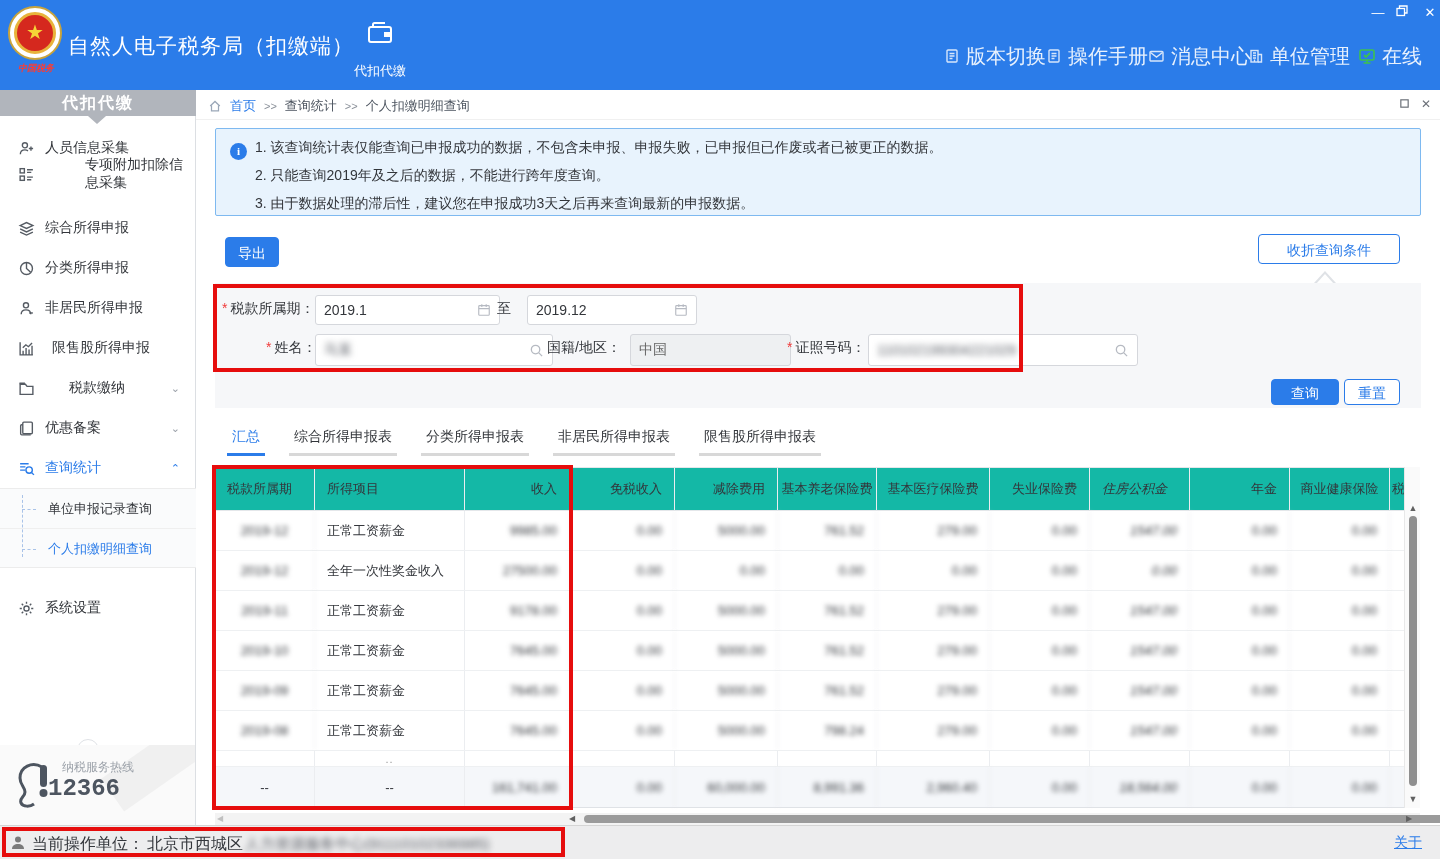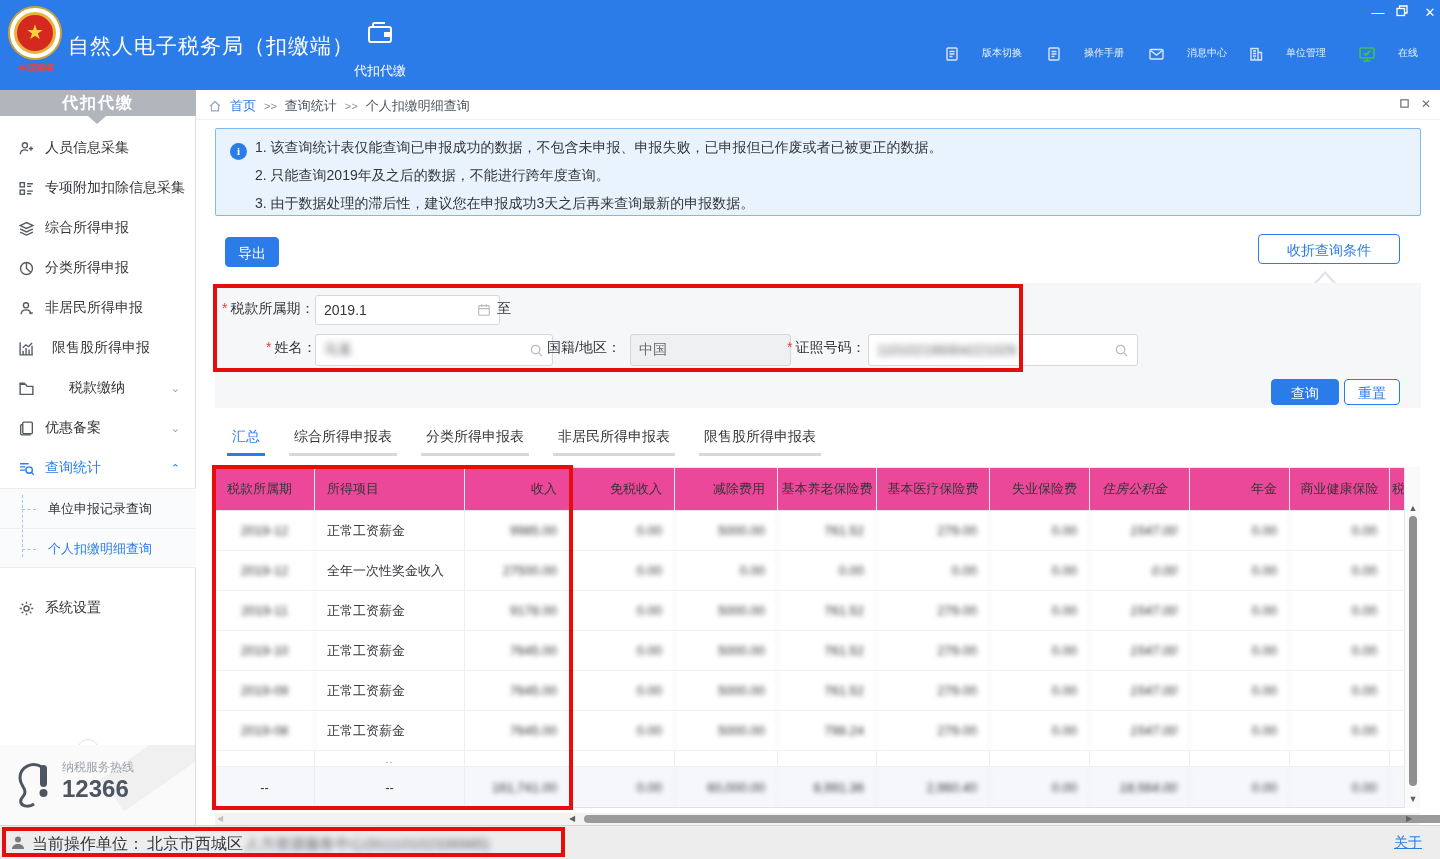--- a/index.html
+++ b/index.html
@@ -7,42 +7,42 @@
   .abs{position:absolute;box-sizing:border-box;}
   svg{display:block;}
   
   .hdr{left:0;top:0;width:1440px;height:90px;background:#2b7ce9;color:#fff;}
   .hdr-title{left:68px;top:32px;font-size:21px;letter-spacing:1px;color:#fff;}
   .logo-badge{left:8px;top:6px;width:54px;height:54px;border-radius:50%;background:#fff;border:2px solid #c9a43c;display:flex;align-items:center;justify-content:center;}
   .logo-inner{width:36px;height:36px;border-radius:50%;background:#d5281e;border:3px solid #e8b33b;color:#f5d437;font-size:20px;line-height:34px;text-align:center;}
   .logo-caption{left:8px;top:62px;width:56px;text-align:center;color:#ff3b30;font-size:9px;font-weight:bold;font-family:"Liberation Serif","DejaVu Serif",serif;font-style:italic;}
   .module{left:340px;top:18px;width:80px;text-align:center;color:#fff;}
   .module .lbl{margin-top:4px;font-size:13px;}
-  .hmenu{top:46px;height:20px;display:flex;align-items:flex-start;gap:22px;color:#e8f1fd;font-size:10px;}
+  .hmenu{top:46px;height:20px;display:flex;align-items:center;gap:6px;color:#e8f1fd;font-size:20px;}
   .wctl{top:5px;color:#fff;font-size:13px;width:16px;height:16px;text-align:center;line-height:16px;}
   
   .sidebar{left:0;top:90px;width:196px;height:735px;background:#fff;border-right:1px solid #dcdfe3;}
   .sb-head{left:0;top:0;width:196px;height:26px;background:#b1b5bc;color:#fff;font-size:16px;font-weight:bold;text-align:center;line-height:26px;letter-spacing:2px;}
   .sb-caret{left:88px;top:26px;width:0;height:0;border-left:9px solid transparent;border-right:9px solid transparent;border-top:8px solid #b1b5bc;}
   .sb-item{left:0;width:196px;height:40px;display:flex;align-items:center;color:#33363b;font-size:14px;cursor:pointer;}
   .sb-item .ic{margin:0 10px 0 18px;color:#555b63;}
   .sb-item .chev{margin-left:auto;margin-right:16px;color:#9aa0a8;font-size:11px;}
   .sb-item.active{color:#2b7ce9;}
   .sb-item.active .ic,.sb-item.active .chev{color:#2b7ce9;}
   .sb-sub{left:0;width:196px;height:80px;background:#fafbfc;border-top:1px solid #ececec;border-bottom:1px solid #ececec;}
   .sb-subitem{position:absolute;left:0;width:196px;height:40px;line-height:40px;font-size:13px;color:#33363b;padding-left:48px;box-sizing:border-box;cursor:pointer;}
   .sb-subitem.active{color:#2b7ce9;}
   .treeline{position:absolute;left:22px;top:6px;width:1px;height:62px;border-left:1px dashed #a9c3e8;}
   .treestub{position:absolute;left:22px;width:14px;height:1px;border-top:1px dashed #a9c3e8;}
   .collapse-line{left:18px;top:660px;width:160px;height:1px;background:#e4e6e9;}
   .collapse-btn{left:77px;top:649px;width:22px;height:22px;border:1px solid #dfe2e6;border-radius:50%;background:#fff;color:#8a9099;text-align:center;line-height:20px;font-size:12px;cursor:pointer;}
   .hotline{left:0;top:655px;width:195px;height:80px;background:#fafafa;overflow:hidden;}
   .hot-band{position:absolute;left:100px;top:-10px;width:140px;height:40px;background:#f0f0f0;transform:rotate(-35deg);}
   .hot-lbl{position:absolute;left:62px;top:14px;font-size:12px;color:#9aa0a8;}
-  .hot-num{position:absolute;left:62px;top:30px;font-size:24px;font-weight:bold;color:#4d5560;}
+  .hot-num{position:absolute;left:48px;top:30px;font-size:24px;font-weight:bold;color:#4d5560;font-family:Liberation Mono, monospace;}
   
   .crumbbar{left:196px;top:90px;width:1244px;height:30px;background:#fff;border-bottom:1px solid #f0f0f0;}
   .crumb{position:absolute;top:7px;display:flex;align-items:center;gap:8px;font-size:13px;color:#4d5560;}
   .crumb .home{color:#2b7ce9;}
   .crumb .sep{color:#8a9099;font-size:11px;}
   .pane-ctl{position:absolute;top:8px;color:#6b7078;font-size:12px;line-height:14px;}
   
   .notice{left:215px;top:128px;width:1206px;height:88px;background:#e8f3fd;border:1px solid #7eb9f0;border-radius:2px;color:#33363b;font-size:14px;}
   .notice .row{position:absolute;left:39px;white-space:nowrap;}
   .info-ic{position:absolute;left:14px;top:14px;width:17px;height:17px;border-radius:50%;background:#2b7ce9;color:#fff;font-size:11px;font-weight:bold;text-align:center;line-height:17px;font-family:"Liberation Serif",serif;}
@@ -58,21 +58,21 @@
   .finput .val{flex:1;white-space:nowrap;overflow:hidden;}
   .finput.disabled{background:#eef0f2;color:#666;}
   .blur2{filter:blur(3px);color:#5a5e66;}
   .blur3{filter:blur(2.5px);color:#5a5e66;}
   
   .tabs{left:227px;top:428px;display:flex;gap:24px;}
   .tab{font-size:14px;color:#33363b;padding:0 5px 7px 5px;border-bottom:3px solid #d8d8d8;cursor:pointer;white-space:nowrap;}
   .tab.active{color:#2b7ce9;border-bottom-color:#2b7ce9;}
   
   .table{left:215px;top:467px;width:1189px;height:341px;}
-  .thead{position:absolute;left:0;top:0;width:1189px;height:44px;background:#ec4899;border-top:1px solid #e4e7ea;border-bottom:1px solid #e4e7ea;box-sizing:border-box;}
+  .thead{position:absolute;left:0;top:0;width:1189px;height:44px;background:#14b8a6;border-top:1px solid #e4e7ea;border-bottom:1px solid #e4e7ea;box-sizing:border-box;}
   .trow{position:absolute;left:0;width:1189px;height:40px;background:#fff;border-bottom:1px solid #eef0f2;box-sizing:border-box;}
   .trow.partial{height:16px;}
   .trow.total{height:41px;background:#f5f7fa;border-bottom:1px solid #dfe2e6;}
   .cell{position:absolute;top:0;height:100%;box-sizing:border-box;border-right:1px solid #ebedf0;font-size:13px;color:#33363b;display:flex;align-items:center;padding:0 12px;white-space:nowrap;overflow:hidden;}
   .hcell{font-size:13px;color:#33363b;}
   .num{justify-content:flex-end;}
   .ctr{justify-content:center;padding:0 4px;}
   .c0{left:0;width:100px;} .c1{left:100px;width:150px;} .c2{left:250px;width:105px;}
   .c3{left:355px;width:105px;} .c4{left:460px;width:103px;} .c5{left:563px;width:99px;}
   .c6{left:662px;width:113px;} .c7{left:775px;width:100px;} .c8{left:875px;width:100px;font-style:italic;}
@@ -175,21 +175,21 @@
   <div class="abs sb-item" style="top:38px;">
     <span class="ic">
         <svg width="17" height="17" viewBox="0 0 16 16" fill="none" stroke="currentColor" stroke-width="1.3">
           <circle cx="6.5" cy="5" r="2.4"></circle>
           <path d="M2.2 13.5c0-2.6 1.9-4.2 4.3-4.2 1.1 0 2.1.3 2.9.9"></path>
           <path d="M12.2 6v4M10.2 8h4"></path>
         </svg>
       </span>
     <span>人员信息采集</span>
   </div>
-  <div class="abs sb-item" style="top:78px;">
+  <div class="abs sb-item" style="top:64px;gap:40px;">
     <span class="ic">
         <svg width="17" height="17" viewBox="0 0 16 16" fill="none" stroke="currentColor" stroke-width="1.3">
           <rect x="2" y="2.5" width="4" height="4"></rect>
           <rect x="2" y="9.5" width="4" height="4"></rect>
           <path d="M8.5 3.5h5.5M8.5 6h4M8.5 10.5h5.5M8.5 13h4"></path>
         </svg>
       </span>
     <span>专项附加扣除信息采集</span>
   </div>
   <div class="abs sb-item" style="top:118px;">
@@ -338,20 +338,29 @@
   <div class="finput" style="left:100px;top:12px;width:167px;">
     <span class="val">2019.1</span>
     <span>
         <svg width="14" height="14" viewBox="0 0 16 16" fill="none" stroke="#b6bac2" stroke-width="1.3">
           <rect x="2" y="3" width="12" height="11" rx="1"></rect>
           <path d="M2 6.5h12M5.5 1.5v3M10.5 1.5v3"></path>
         </svg>
       </span>
   </div>
   <div class="flabel" style="left:282px;top:17px;">至</div>
+  <div class="finput" style="left:312px;top:12px;width:152px;">
+    <span class="val">2019.12</span>
+    <span>
+        <svg width="14" height="14" viewBox="0 0 16 16" fill="none" stroke="#b6bac2" stroke-width="1.3">
+          <rect x="2" y="3" width="12" height="11" rx="1"></rect>
+          <path d="M2 6.5h12M5.5 1.5v3M10.5 1.5v3"></path>
+        </svg>
+      </span>
+  </div>
 
   <div class="flabel" style="left:51px;top:56px;"><span class="req">*</span><span>姓名：</span></div>
   <div class="finput" style="left:100px;top:51px;width:220px;height:30px;">
     <span class="val blur2">马某</span>
     <span>
         <svg width="15" height="15" viewBox="0 0 16 16" fill="none" stroke="#b6bac2" stroke-width="1.4">
           <circle cx="7" cy="7" r="4.5"></circle>
           <path d="M10.5 10.5L14 14"></path>
         </svg>
       </span>

